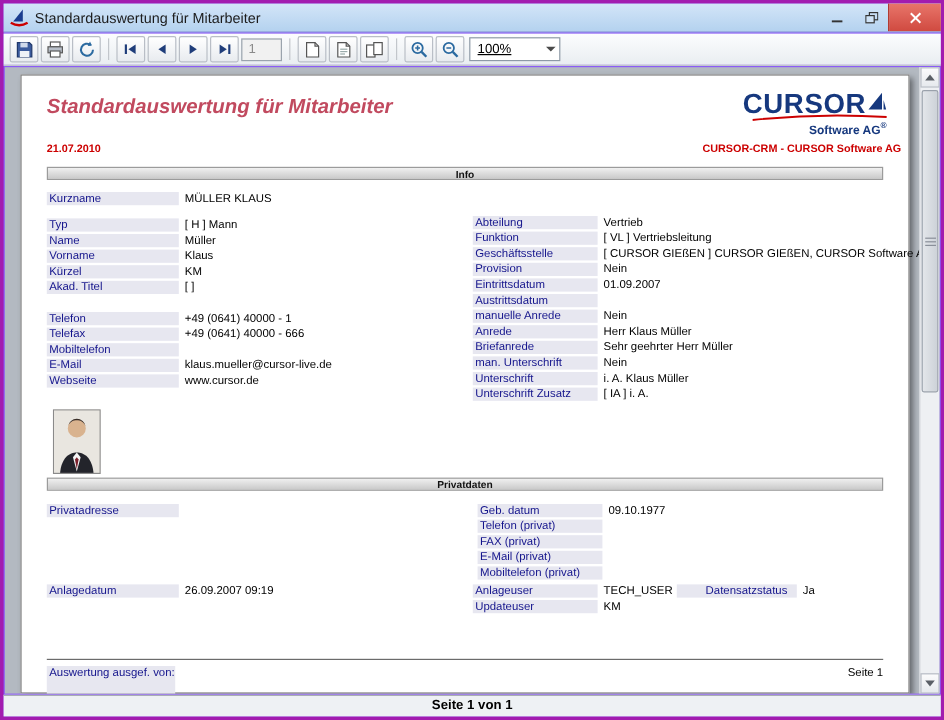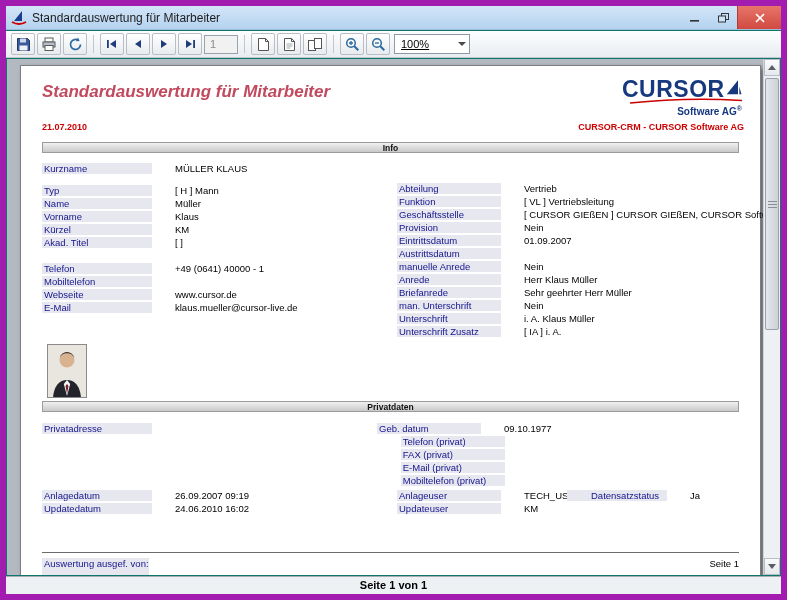--- a/index.html
+++ b/index.html
@@ -1,20 +1,20 @@
 <!DOCTYPE html>
 <html lang="de"><head>
 <meta charset="utf-8">
 <style>
   * { box-sizing: border-box; margin: 0; padding: 0; }
   html,body { width: 787px; height: 600px; overflow: hidden;
     font-family: "Liberation Sans", "DejaVu Sans", sans-serif; }
 
-  .window { position: absolute; inset: 0; border: 6px solid #a21caf;
-    background: #0f766e; }
+  .window { position: absolute; inset: 0; border: 3px solid #a21caf;
+    background: #8b5cf6; }
 
   
   .titlebar { position: absolute; left: 0; right: 0; top: 0; height: 24px;
     background: linear-gradient(#d3e5f8, #b4d2ef);
     border-bottom: 1px solid #9dbcdc; display: flex; align-items: center;
     padding-left: 5px; font-size: 12px; color: #1c1c1c; }
   .titlebar .app-icon { width: 16px; height: 16px; margin-right: 5px; }
   .titlebar .title { flex: 1; white-space: nowrap; overflow: hidden; }
   .winbtns { display: flex; height: 100%; }
   .winbtn { width: 28px; height: 100%; display: flex; align-items: center;
@@ -69,21 +69,21 @@
   
   .statusbar { position: absolute; left: 0; right: 0; bottom: 0; height: 18px;
     background: #eef1f4; border-top: 1px solid #a8adb4; text-align: center;
     font-size: 11px; font-weight: bold; line-height: 17px; color: #000; }
 
   
   .r-title { position: absolute; left: 21px; top: 16px; font-size: 17px;
     font-style: italic; font-weight: bold; color: #c14a5f; white-space: nowrap; }
   .r-date { position: absolute; left: 21px; top: 56px; font-size: 9px;
     font-weight: bold; color: #cc0000; }
-  .r-org { position: absolute; right: 16px; top: 56px; font-size: 9px;
+  .r-org { position: absolute; right: 6px; top: 56px; font-size: 9px;
     font-weight: bold; color: #cc0000; white-space: nowrap; }
 
   .logo { position: absolute; top: 11px; right: 18px; width: 120px; text-align: right; }
   .logo-row { display: flex; align-items: flex-end; justify-content: flex-end; }
   .logo-name { font-size: 23px; font-weight: bold; color: #16387e;
     letter-spacing: 0.5px; line-height: 24px; }
   .logo-swoosh { display: block; margin-left: auto; margin-top: -3px; }
   .logo-sub { font-size: 10px; font-weight: bold; color: #16387e; margin-top: 1px; }
   .logo-sub sup { font-size: 7px; }
 
@@ -94,27 +94,27 @@
   .secbar.info { top: 76px; }
   .secbar.privat { top: 335px; }
 
   .fcol { position: absolute; display: flex; flex-direction: column; }
   .frow { display: flex; height: 11px; margin-bottom: 2px; font-size: 9.5px;
     line-height: 11px; white-space: nowrap; }
   .flabel { flex: 0 0 110px; background: #e7e7f0; color: #14148c;
     padding-left: 2px; overflow: hidden; }
   .fcol.rightcol .flabel { flex-basis: 104px; }
   .fcol.statcol .flabel { flex-basis: 100px; padding-left: 24px; }
-  .fvalue { padding-left: 23px; color: #000; }
+  .fvalue { padding-left: 5px; color: #000; }
   .gap9 { height: 9px; } .gap13 { height: 13px; }
 
   .col-info-left  { left: 21px;  top: 97px; }
   .col-info-right { left: 376px; top: 117px; }
   .col-privat-left  { left: 21px;  top: 357px; }
-  .col-privat-right { left: 356px; top: 357px; align-items: center; }
+  .col-privat-right { left: 380px; top: 357px; }
   .col-meta-left  { left: 21px;  top: 424px; }
   .col-meta-right { left: 376px; top: 424px; }
   .col-status     { left: 546px; top: 424px; }
 
   .photo { position: absolute; left: 26px; top: 278px; width: 40px; height: 54px; }
 
   .footer-line { position: absolute; left: 21px; right: 21px; top: 486px;
     border-top: 1px solid #6b6b6b; }
   .footer-row { left: 21px; top: 492px; }
   .footer-row .flabel { flex-basis: 102px; }
@@ -295,30 +295,34 @@
         <div class="frow">
             <span class="flabel">Akad. Titel</span>
             <span class="fvalue">[ ]</span>
           </div>
         <div class="gap13"></div>
         <div class="frow">
             <span class="flabel">Telefon</span>
             <span class="fvalue">+49 (0641) 40000 - 1</span>
           </div>
         <div class="frow">
+            <span class="flabel">Telefax</span>
+            <span class="fvalue">+49 (0641) 40000 - 666</span>
+          </div>
+        <div class="frow">
             <span class="flabel">Mobiltelefon</span>
             <span class="fvalue"></span>
+          </div>
+        <div class="frow">
+            <span class="flabel">E-Mail</span>
+            <span class="fvalue">klaus.mueller@cursor-live.de</span>
           </div>
         <div class="frow">
             <span class="flabel">Webseite</span>
             <span class="fvalue">www.cursor.de</span>
-          </div>
-        <div class="frow">
-            <span class="flabel">E-Mail</span>
-            <span class="fvalue">klaus.mueller@cursor-live.de</span>
           </div>
       </div>
 
       <div class="fcol rightcol col-info-right">
         <div class="frow">
             <span class="flabel">Abteilung</span>
             <span class="fvalue">Vertrieb</span>
           </div>
         <div class="frow">
             <span class="flabel">Funktion</span>
@@ -408,24 +412,20 @@
             <span class="flabel">Mobiltelefon (privat)</span>
             <span class="fvalue"></span>
           </div>
       </div>
 
       <div class="fcol col-meta-left">
         <div class="frow">
             <span class="flabel">Anlagedatum</span>
             <span class="fvalue">26.09.2007 09:19</span>
           </div>
-        <div class="frow">
-            <span class="flabel">Updatedatum</span>
-            <span class="fvalue">24.06.2010 16:02</span>
-          </div>
       </div>
 
       <div class="fcol rightcol col-meta-right">
         <div class="frow">
             <span class="flabel">Anlageuser</span>
             <span class="fvalue">TECH_USER</span>
           </div>
         <div class="frow">
             <span class="flabel">Updateuser</span>
             <span class="fvalue">KM</span>

